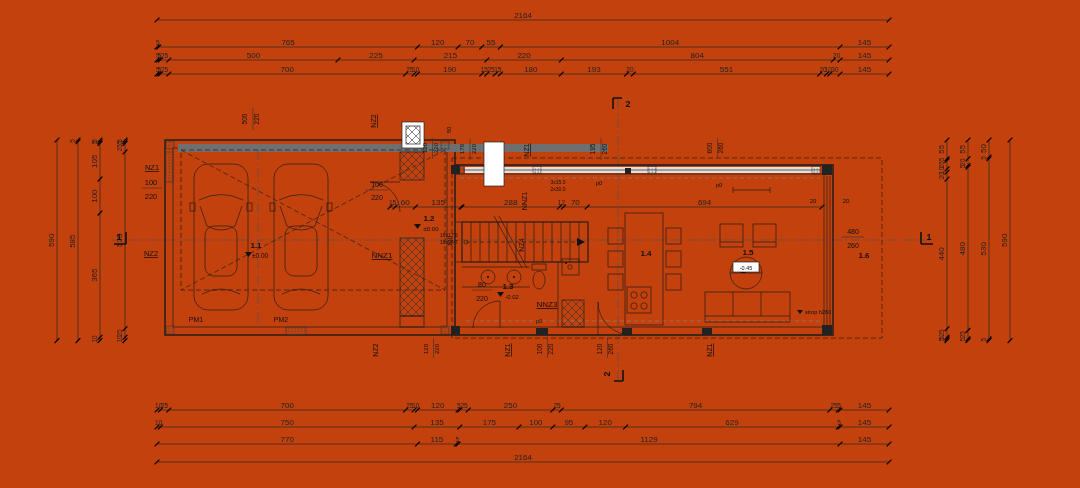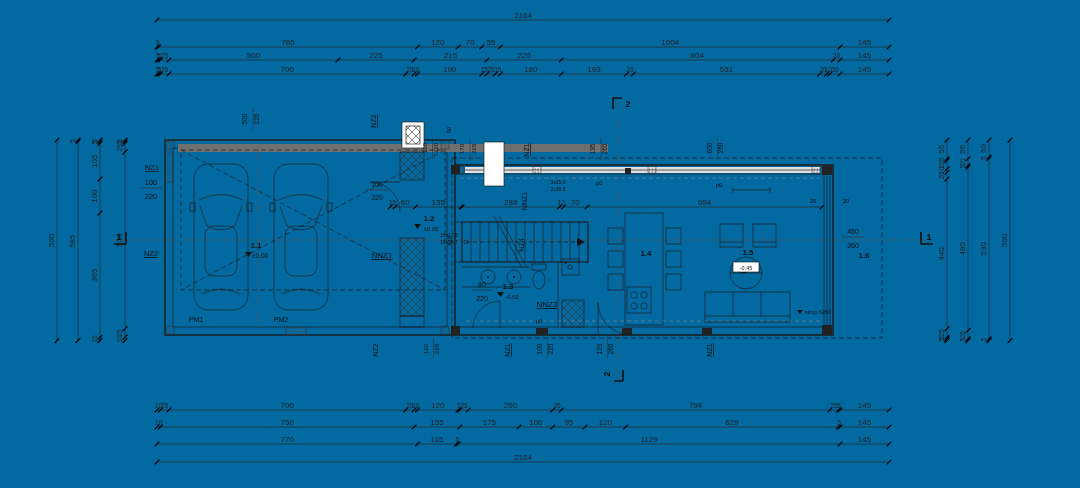--- a/index.html
+++ b/index.html
@@ -1,16 +1,16 @@
 <!DOCTYPE html>
 <html><head>
 <meta charset="utf-8">
 <style>
   html,body{margin:0;padding:0;background:#fff;}
-  #stage{position:relative;width:1080px;height:488px;background:#0369a1;font-family:"Liberation Sans",sans-serif;}
+  #stage{position:relative;width:1080px;height:488px;background:#c2410c;font-family:"Liberation Sans",sans-serif;}
   svg{display:block}
   .w1{stroke:#1b1b1b;stroke-width:1.4;fill:none}
   .w2{stroke:#1b1b1b;stroke-width:.65;fill:none}
   .dash{stroke-dasharray:5 3}
   .dashg{stroke:#8a8a8a;stroke-width:.6;fill:none;stroke-dasharray:4 3}
   .dd{stroke:#555;stroke-width:.7;fill:none;stroke-dasharray:10 3 2 3}
   .dl{stroke:#2a2a2a;stroke-width:.7}
   .dt{stroke:#000;stroke-width:1.2}
   .dn{fill:#222;text-anchor:middle}
   .lbl{fill:#111;text-anchor:middle}

